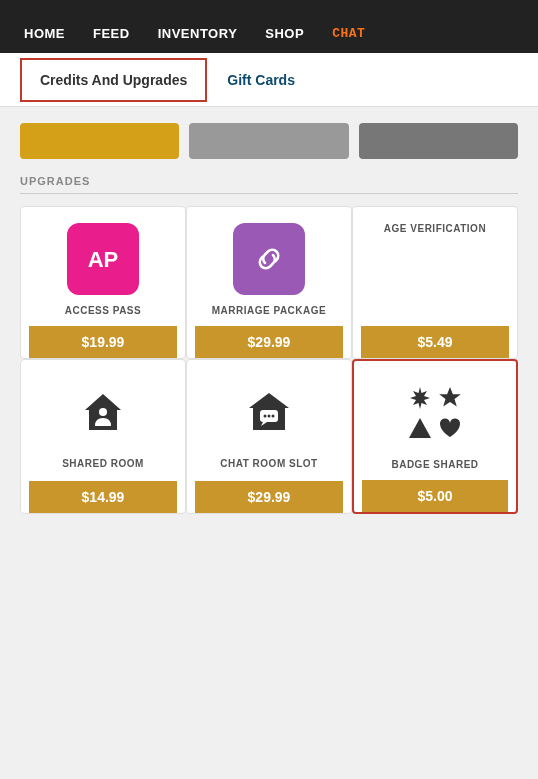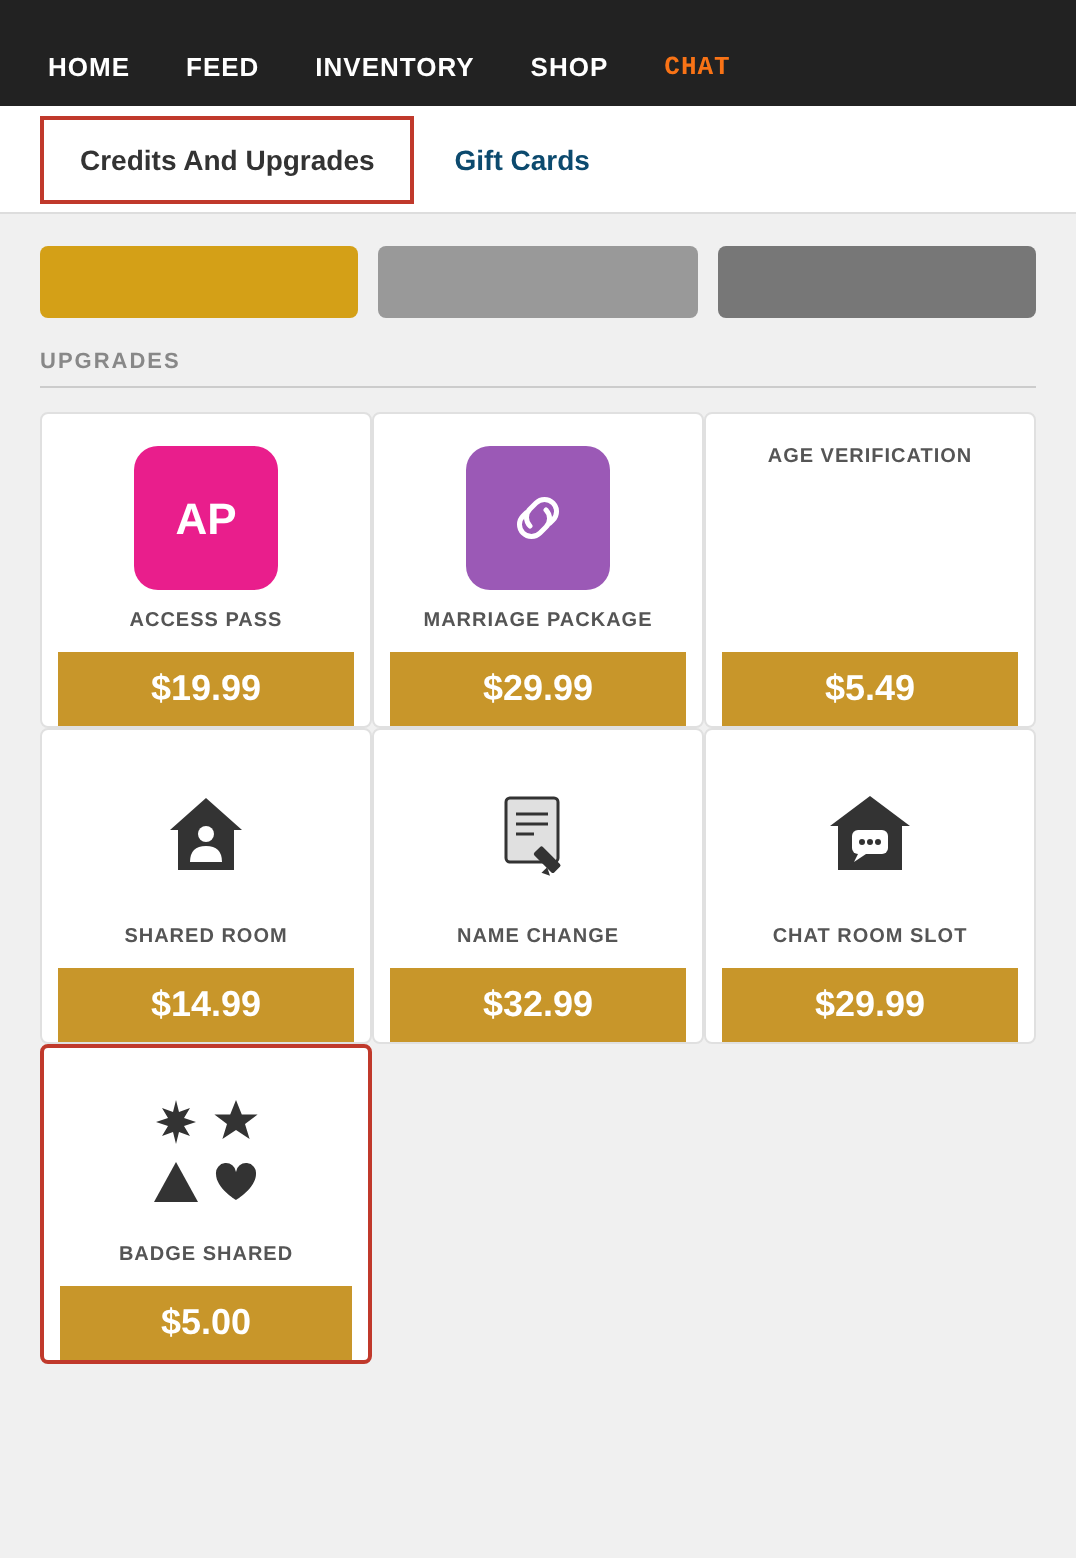--- a/index.html
+++ b/index.html
@@ -134,21 +134,21 @@
       letter-spacing: 0.5px;
       text-align: center;
       margin-bottom: 10px;
     }
 
     .upgrade-price {
       width: 100%;
       background: #c8962a;
       color: #fff;
       text-align: center;
-      font-size: 18px;
+      font-size: 14px;
       font-weight: bold;
       padding: 8px 0;
       cursor: pointer;
       margin-top: auto;
     }
 
     
     .badge-canvas-icons {
       display: grid;
       grid-template-columns: 1fr 1fr;
@@ -226,37 +226,20 @@
           <polygon points="22,4 4,20 8,20 8,40 36,40 36,20 40,20" fill="#333"></polygon>
 
           <circle cx="22" cy="22" r="4" fill="white"></circle>
           <path d="M14 36 Q14 28 22 28 Q30 28 30 36" fill="white"></path>
         </svg>
       </div>
       <div class="upgrade-name">SHARED ROOM</div>
       <div class="upgrade-price">$14.99</div>
     </div>
 
-    <div class="upgrade-card">
-      <div class="upgrade-icon white-bg">
-        <svg viewBox="0 0 44 44" fill="#333">
-
-          <rect x="6" y="4" width="26" height="32" rx="2" fill="#e0e0e0" stroke="#333" stroke-width="1.5"></rect>
-
-          <line x1="11" y1="12" x2="27" y2="12" stroke="#333" stroke-width="1.5"></line>
-          <line x1="11" y1="17" x2="27" y2="17" stroke="#333" stroke-width="1.5"></line>
-          <line x1="11" y1="22" x2="20" y2="22" stroke="#333" stroke-width="1.5"></line>
-
-          <rect x="22" y="26" width="6" height="14" rx="1" transform="rotate(-45 28 32)" fill="#333"></rect>
-          <polygon points="24,38 26,42 28,38" fill="#333" transform="rotate(-45 28 40)"></polygon>
-        </svg>
-      </div>
-      <div class="upgrade-name">NAME CHANGE</div>
-      <div class="upgrade-price">$32.99</div>
-    </div>
 
     <div class="upgrade-card">
       <div class="upgrade-icon white-bg">
         <svg viewBox="0 0 44 44" fill="#333">
 
           <polygon points="22,3 2,18 6,18 6,40 38,40 38,18 42,18" fill="#333"></polygon>
 
           <rect x="13" y="20" width="18" height="12" rx="3" fill="white"></rect>
           <polygon points="16,32 14,36 20,32" fill="white"></polygon>
 

